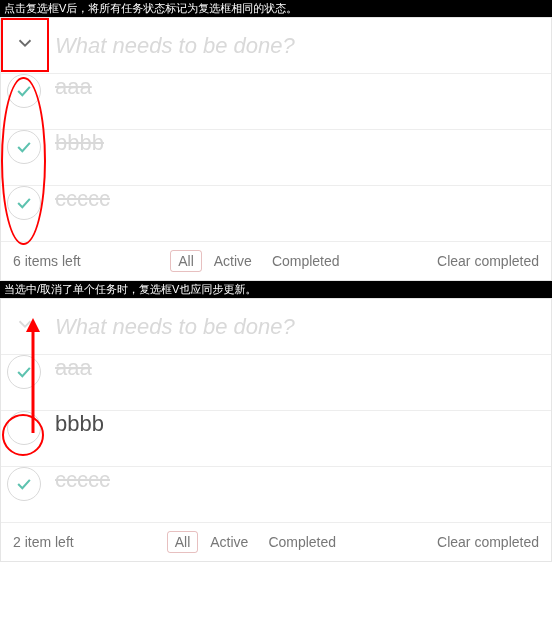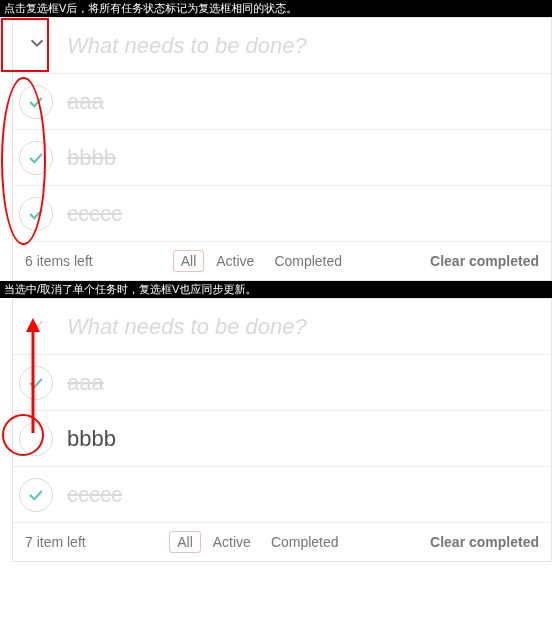--- a/index.html
+++ b/index.html
@@ -10,32 +10,32 @@
   .red-arrow { position: absolute; pointer-events: none; }
   .red-note { position: absolute; color: red; font-weight: bold; font-size: 14px; font-family: "Microsoft YaHei", sans-serif; }
 
   .todo-app { position: relative; background: #fff; border: 1px solid #e5e5e5; }
   .header-row { display: flex; align-items: center; border-bottom: 1px solid #ededed; height: 56px; }
   .toggle-all { width: 48px; display: flex; align-items: center; justify-content: center; color: #bfbfbf; font-size: 22px; cursor: pointer; user-select: none; }
   .toggle-all.active { color: #737373; }
   .new-input { flex: 1; border: none; outline: none; font-size: 22px; font-style: italic; color: #333; padding: 6px 6px; }
   .new-input::placeholder { color: #d9d9d9; font-style: italic; }
   .list { }
-  .item { display: flex; align-items: center; height: 56px; border-bottom: 1px solid #ededed; padding-left: 6px; }
+  .item { display: flex; align-items: flex-start; height: 56px; border-bottom: 1px solid #ededed; padding-left: 6px; }
   .check { width: 34px; height: 34px; border: 1px solid #d9d9d9; border-radius: 50%; display: flex; align-items: center; justify-content: center; margin-right: 14px; cursor: pointer; flex-shrink: 0; }
   .check svg { display: none; }
   .check.done svg { display: block; }
   .label { font-size: 22px; color: #4d4d4d; }
   .item.completed .label { color: #d9d9d9; text-decoration: line-through; }
   .footer { display: flex; align-items: center; height: 38px; padding: 0 12px; color: #777; font-size: 14px; justify-content: space-between; }
   .filters { display: flex; gap: 4px; text-align: center; }
   .filters span { padding: 2px 7px; border: 1px solid transparent; border-radius: 3px; cursor: pointer; }
   .filters span.sel { border-color: rgba(175,47,47,.3); }
-  .clear { cursor: pointer; font-weight: bold; }
-  .wrap { position: relative; padding-left: 12px; }
+  .clear { cursor: pointer; }
+  .wrap { position: relative; }
 </style>
 </head>
 <body>
 
 <div class="caption">点击复选框V后，将所有任务状态标记为复选框相同的状态。</div>
 
 <div class="wrap">
   <div class="todo-app">
     <div class="header-row">
       <div class="toggle-all active">
@@ -120,21 +120,21 @@
       <div class="item completed">
         <div class="check done">
           <svg width="20" height="20" viewBox="0 0 24 24" fill="none" stroke="#5dc2af" stroke-width="2.5">
               <polyline points="5 12 10 17 19 7"></polyline>
             </svg>
         </div>
         <span class="label">ccccc</span>
       </div>
     </div>
     <div class="footer">
-      <span>7 item left</span>
+      <span>2 item left</span>
       <div class="filters">
         <span class="sel">All</span>
         <span>Active</span>
         <span>Completed</span>
       </div>
       <span class="clear">Clear completed</span>
     </div>
   </div>
 
   <svg class="red-arrow" style="left:18px; top:20px;" width="30" height="120">

